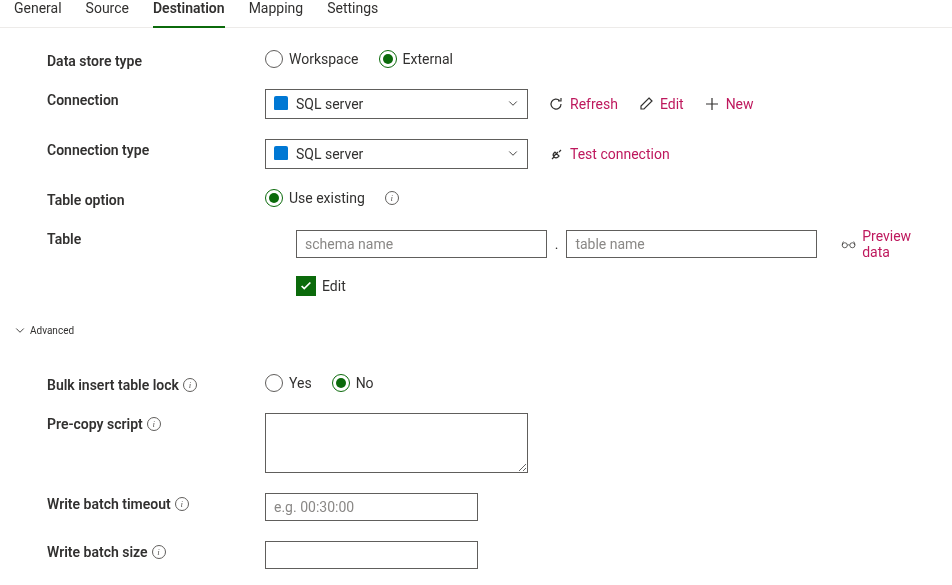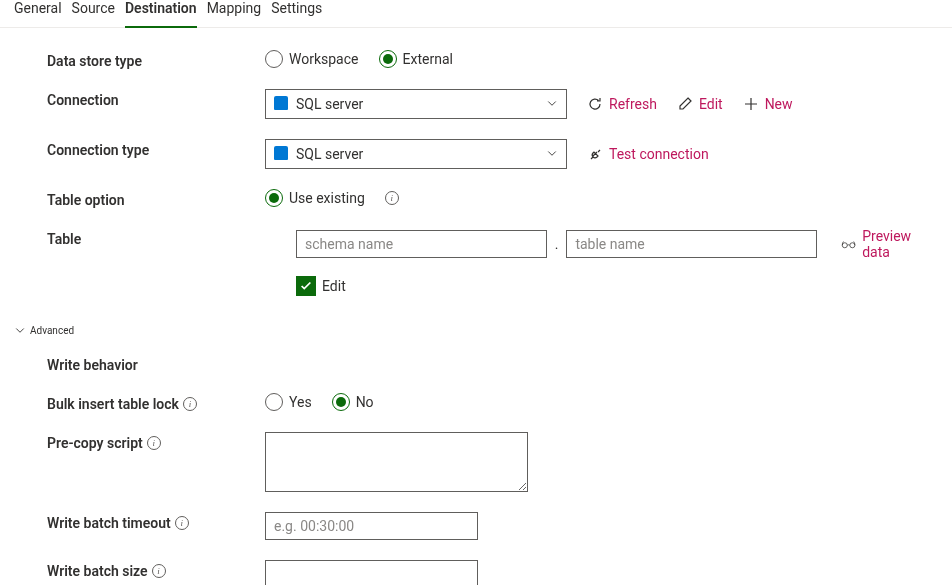--- a/index.html
+++ b/index.html
@@ -7,21 +7,21 @@
       font-family: "Segoe UI", "Segoe UI Web (West European)", -apple-system, BlinkMacSystemFont, Roboto, "Helvetica Neue", sans-serif;
       font-size: 14px;
       color: #323130;
       background: #fff;
       width: 952px;
     }
     .tabs {
       display: flex;
       border-bottom: 1px solid #edebe9;
       padding: 0 14px;
-      gap: 10px;
+      gap: 24px;
     }
     .tab {
       padding: 0 0 10px 0;
       cursor: pointer;
       color: #323130;
       font-size: 14px;
       border-bottom: 2px solid transparent;
       margin-bottom: -1px;
     }
     .tab.active {
@@ -72,21 +72,21 @@
     .radio.selected .radio-dot { border-color: #0B6A0B; }
     .radio.selected .radio-dot::after {
       content: ""; display: block;
       width: 10px; height: 10px; border-radius: 50%;
       background: #0B6A0B;
     }
     .select {
       display: flex; align-items: center; justify-content: space-between;
       border: 1px solid #605e5c;
       height: 30px;
-      width: 302px;
+      width: 263px;
       padding: 0 8px;
       cursor: pointer;
       background: #fff;
     }
     .select .left { display: inline-flex; align-items: center; gap: 8px; }
     .sql-icon {
       display: inline-block; width: 14px; height: 12px;
       background: #0078d4;
       border-radius: 1px;
       position: relative;
@@ -289,21 +289,20 @@
 <div class="advanced-toggle">
   <svg viewBox="0 0 16 16" width="12" height="12">
     <path class="icon-stroke" d="M3 6l5 5 5-5"></path>
   </svg>
   <span>Advanced</span>
 </div>
 
 <div class="form" style="padding-top:0;">
 
   <div class="row">
-    <div class="label">Write behavior</div>
   </div>
 
   <div class="row">
     <div class="label">
       <span>Bulk insert table lock</span>
       <span class="info-icon">i</span>
     </div>
     <div class="ctrl">
       <span class="radio">
         <span class="radio-dot"></span>

